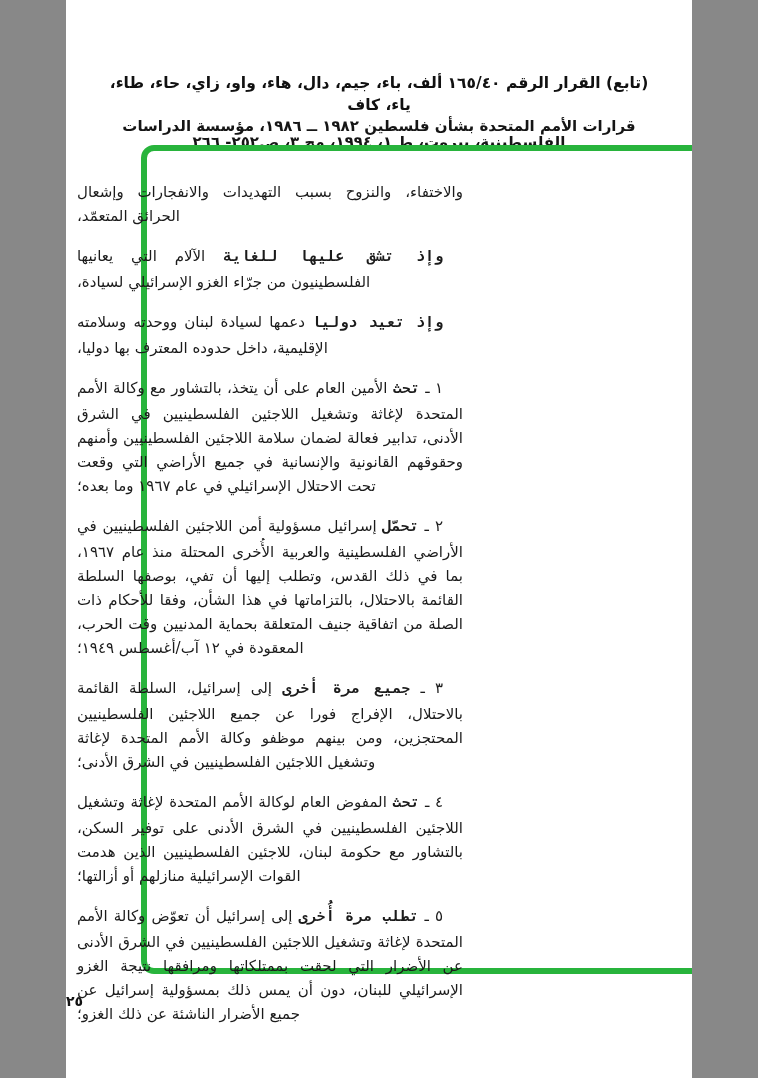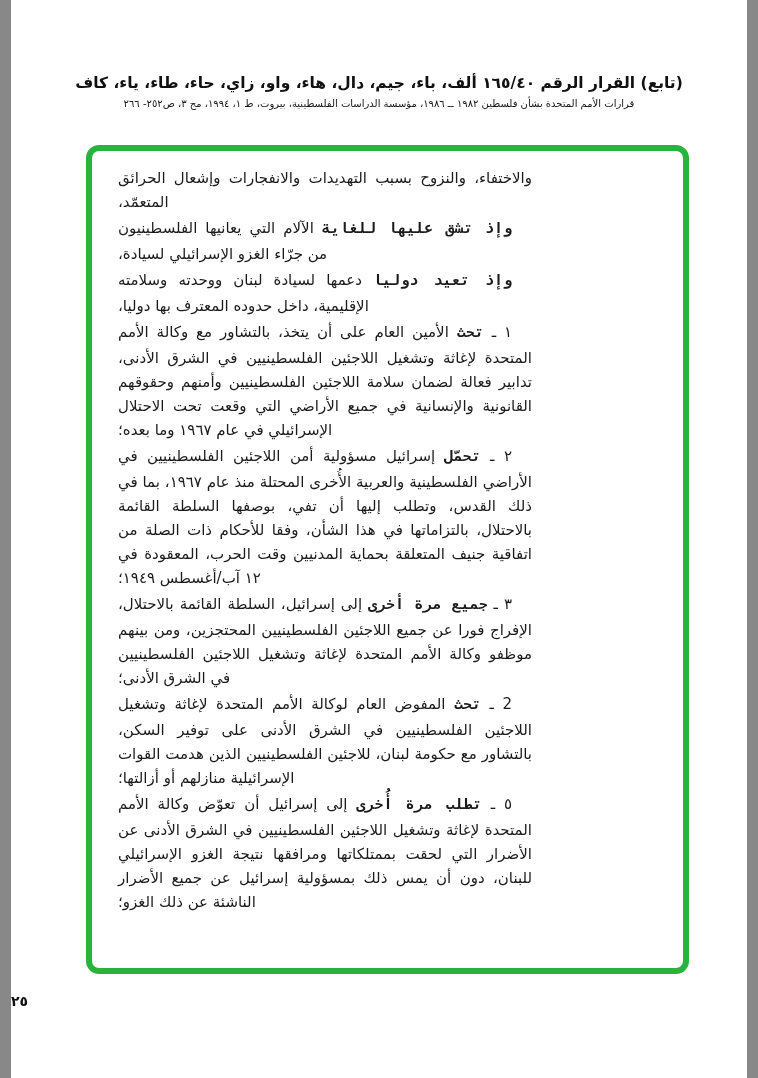--- a/index.html
+++ b/index.html
@@ -2,42 +2,42 @@
 <html lang="ar" dir="rtl"><head>
 <meta charset="utf-8">
 <style>
   html,body{margin:0;padding:0;}
   body{
     font-family:"DejaVu Sans",sans-serif;
     background:#888;
   }
   .page{
     position:relative;
-    width:736px;height:1078px;
+    width:626px;height:1078px;
     margin:0 auto;
     background:#ffffff;
     overflow:hidden;
     direction:rtl;
   }
   .header{
     position:absolute;
     top:72px;right:0;left:0;
     text-align:center;
     color:#111;
   }
   .header-title{
     font-size:15.5px;
     font-weight:bold;
     letter-spacing:0;
     line-height:22px;
     margin:0 40px;
   }
   .header-citation{
-    font-size:10px;
-    font-weight:normal;
+    font-size:15px;
+    font-weight:bold;
     line-height:16px;
     margin:2px 30px 12px 30px;
     color:#151515;
   }
   .resolution-box{
     position:absolute;
     left:75px;top:145px;
     width:603px;height:829px;
     box-sizing:border-box;
     border:6px solid #28b43c;
@@ -49,21 +49,21 @@
     top:164px;
     right:213px;           
     width:418px;
     direction:rtl;
     font-size:15px;
     line-height:24px;
     color:#1b1b1b;
     text-align:justify;
     text-align-last:left;  
   }
-  .para{margin:2px;padding:0;}
+  .para{margin:16px;padding:0;}
   .para.indent{text-indent:20px;}
   .bold{font-weight:bold;font-family:Liberation Mono, monospace;}
   .page-number{
     position:absolute;
     top:993px;left:0;
     width:740px;
     text-align:left;
     font-size:14px;
     font-weight:bold;
     color:#111;
@@ -81,19 +81,19 @@
 
   <div class="resolution-box" style="border-color: rgb(40, 180, 60);"></div>
 
   <div class="resolution-text">
       <p class="para"><span class="">والاختفاء، والنزوح بسبب التهديدات والانفجارات وإشعال الحرائق المتعمّد،</span></p>
       <p class="para indent"><span class="bold">وإذ تشق عليها للغاية</span><span class=""> الآلام التي يعانيها الفلسطينيون من جرّاء الغزو الإسرائيلي لسيادة،</span></p>
       <p class="para indent"><span class="bold">وإذ تعيد دوليا</span><span class=""> دعمها لسيادة لبنان ووحدته وسلامته الإقليمية، داخل حدوده المعترف بها دوليا،</span></p>
       <p class="para indent"><span class="">١ ـ </span><span class="bold">تحث</span><span class=""> الأمين العام على أن يتخذ، بالتشاور مع وكالة الأمم المتحدة لإغاثة وتشغيل اللاجئين الفلسطينيين في الشرق الأدنى، تدابير فعالة لضمان سلامة اللاجئين الفلسطينيين وأمنهم وحقوقهم القانونية والإنسانية في جميع الأراضي التي وقعت تحت الاحتلال الإسرائيلي في عام ١٩٦٧ وما بعده؛</span></p>
       <p class="para indent"><span class="">٢ ـ </span><span class="bold">تحمّل</span><span class=""> إسرائيل مسؤولية أمن اللاجئين الفلسطينيين في الأراضي الفلسطينية والعربية الأُخرى المحتلة منذ عام ١٩٦٧، بما في ذلك القدس، وتطلب إليها أن تفي، بوصفها السلطة القائمة بالاحتلال، بالتزاماتها في هذا الشأن، وفقا للأحكام ذات الصلة من اتفاقية جنيف المتعلقة بحماية المدنيين وقت الحرب، المعقودة في ١٢ آب/أغسطس ١٩٤٩؛</span></p>
       <p class="para indent"><span class="">٣ ـ </span><span class="bold">جميع مرة أخرى</span><span class=""> إلى إسرائيل، السلطة القائمة بالاحتلال، الإفراج فورا عن جميع اللاجئين الفلسطينيين المحتجزين، ومن بينهم موظفو وكالة الأمم المتحدة لإغاثة وتشغيل اللاجئين الفلسطينيين في الشرق الأدنى؛</span></p>
-      <p class="para indent"><span class="">2 ـ </span><span class="bold">تحث</span><span class=""> المفوض العام لوكالة الأمم المتحدة لإغاثة وتشغيل اللاجئين الفلسطينيين في الشرق الأدنى على توفير السكن، بالتشاور مع حكومة لبنان، للاجئين الفلسطينيين الذين هدمت القوات الإسرائيلية منازلهم أو أزالتها؛</span></p>
+      <p class="para indent"><span class="">٤ ـ </span><span class="bold">تحث</span><span class=""> المفوض العام لوكالة الأمم المتحدة لإغاثة وتشغيل اللاجئين الفلسطينيين في الشرق الأدنى على توفير السكن، بالتشاور مع حكومة لبنان، للاجئين الفلسطينيين الذين هدمت القوات الإسرائيلية منازلهم أو أزالتها؛</span></p>
       <p class="para indent"><span class="">٥ ـ </span><span class="bold">تطلب مرة أُخرى</span><span class=""> إلى إسرائيل أن تعوّض وكالة الأمم المتحدة لإغاثة وتشغيل اللاجئين الفلسطينيين في الشرق الأدنى عن الأضرار التي لحقت بممتلكاتها ومرافقها نتيجة الغزو الإسرائيلي للبنان، دون أن يمس ذلك بمسؤولية إسرائيل عن جميع الأضرار الناشئة عن ذلك الغزو؛</span></p>
     </div>
 
   <div class="page-number">٢٥</div>
 
 </div>
 
 </body></html>

